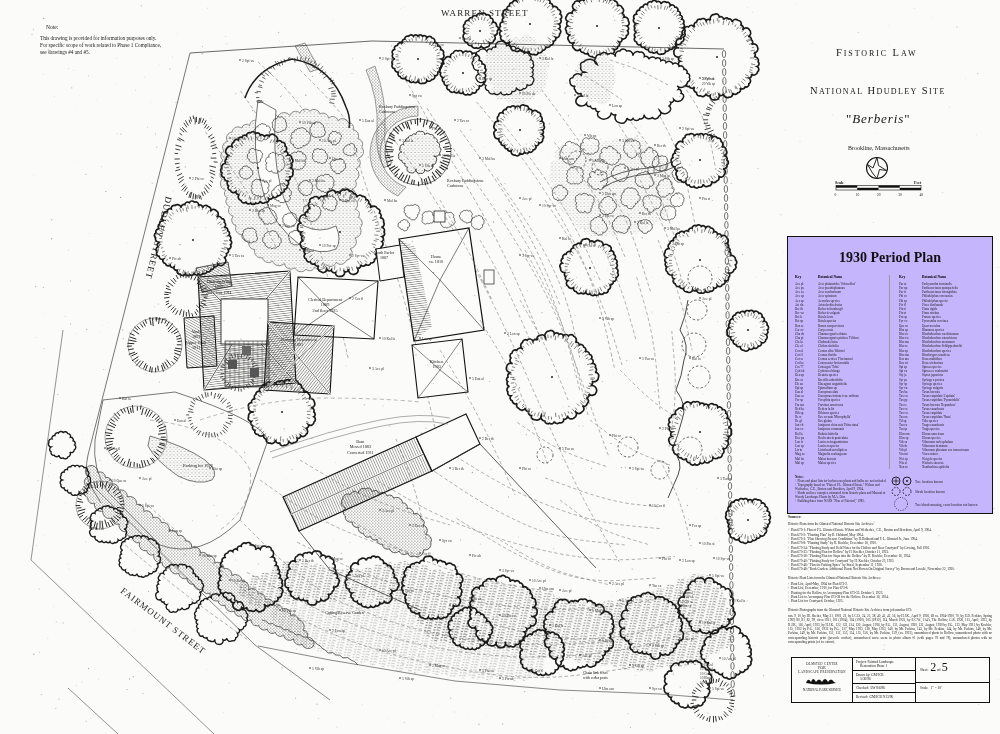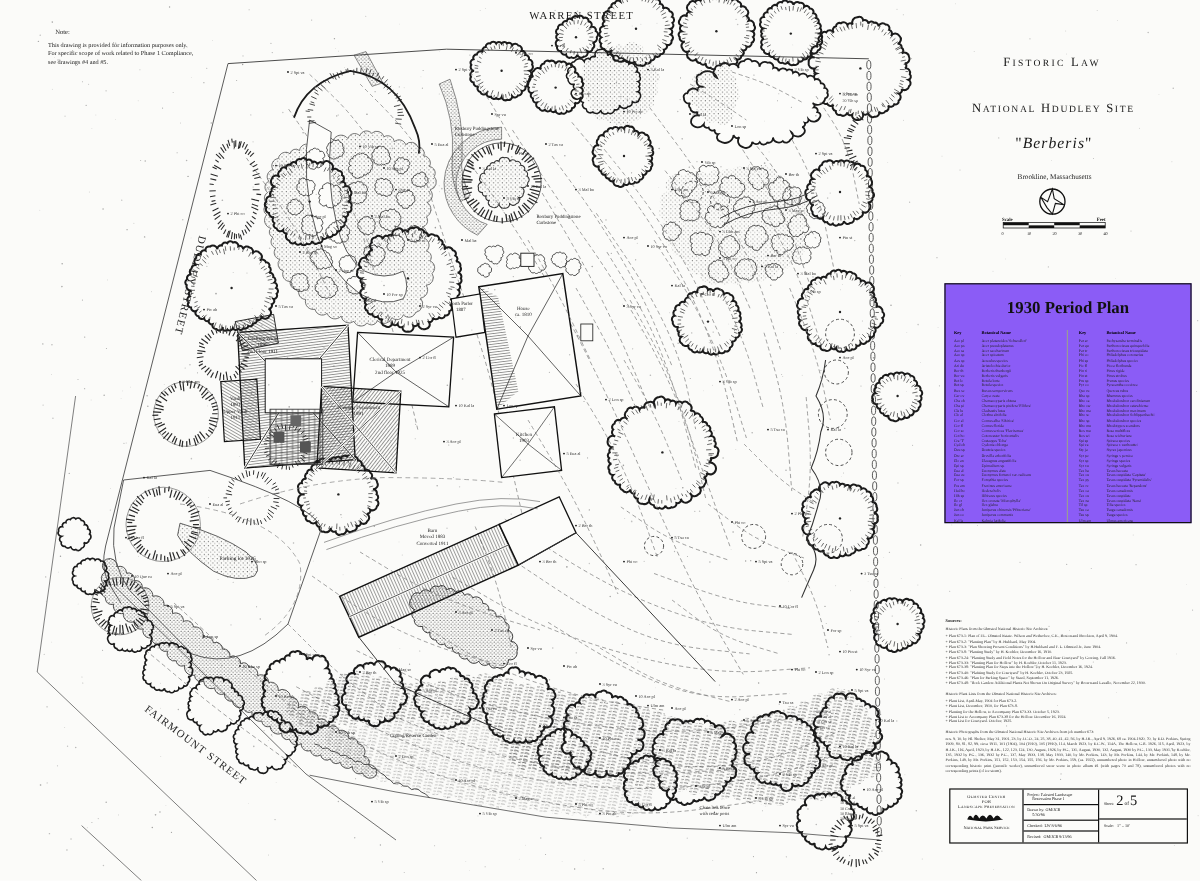--- a/index.html
+++ b/index.html
@@ -1552,21 +1552,21 @@
 <rect x="24.25" y="8.8" width="21.25" height="2.2" fill="#111"></rect>
 <rect x="45.5" y="6.5" width="21.25" height="2.2" fill="#111"></rect>
 <rect x="66.75" y="8.8" width="21.25" height="2.2" fill="#111"></rect>
 <text x="1.5" y="16.5" font-size="3.6" fill="#111" font-family="Liberation Serif">0</text>
 <text x="22.75" y="16.5" font-size="3.6" fill="#111" font-family="Liberation Serif">10</text>
 <text x="44.0" y="16.5" font-size="3.6" fill="#111" font-family="Liberation Serif">20</text>
 <text x="65.25" y="16.5" font-size="3.6" fill="#111" font-family="Liberation Serif">30</text>
 <text x="86.5" y="16.5" font-size="3.6" fill="#111" font-family="Liberation Serif">40</text>
 </svg>
 
-<div style="position:absolute;left:787px;top:236px;width:206px;height:200px;border:1.4px solid #111;background:#8b5cf6;overflow:hidden;">
+<div style="position:absolute;left:787px;top:236px;width:206px;height:278px;border:1.4px solid #111;background:#c4b5fd;overflow:hidden;">
 <div style="text-align:center;font-size:14px;font-weight:bold;margin-top:13px;color:#111;">1930 Period Plan</div>
 <div style="display:flex;margin-top:9px;">
 <div style="width:50%;padding-left:7px;border-right:0.5px solid #999;">
 <div style="display:flex;font-size:3.6px;font-weight:bold;margin-bottom:3px;">
             <span style="width:23px;">Key</span>
             <span>Botanical Name</span>
           </div>
 <div style="font-size:3.2px;line-height:1.3;color:#222;">
             <div style="display:flex;">
               <span style="width:23px;flex-shrink:0;">Ace pl</span>

